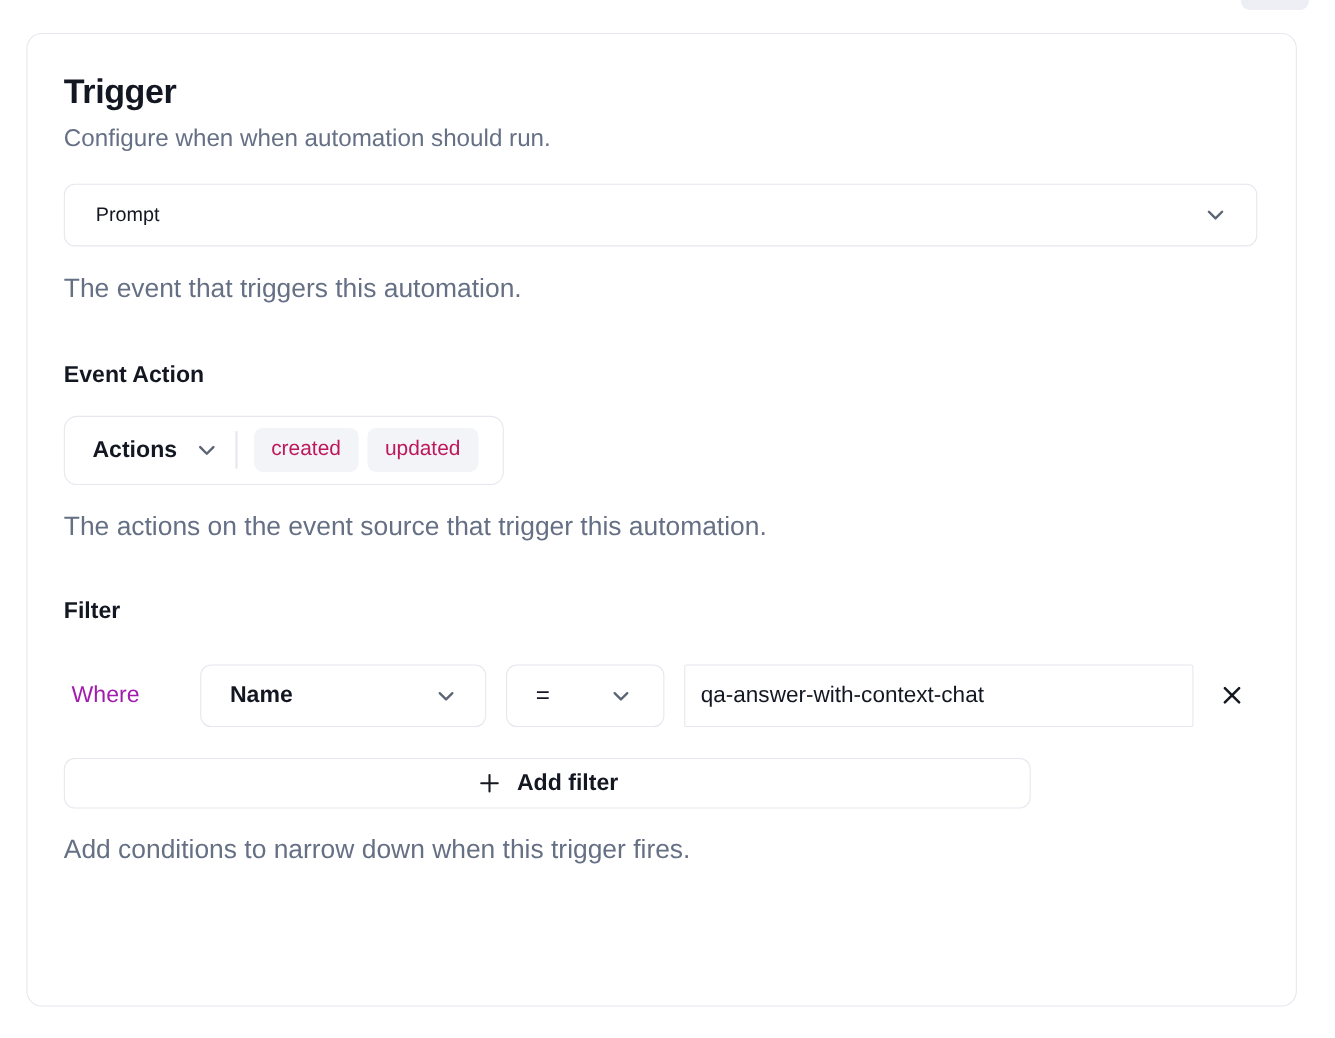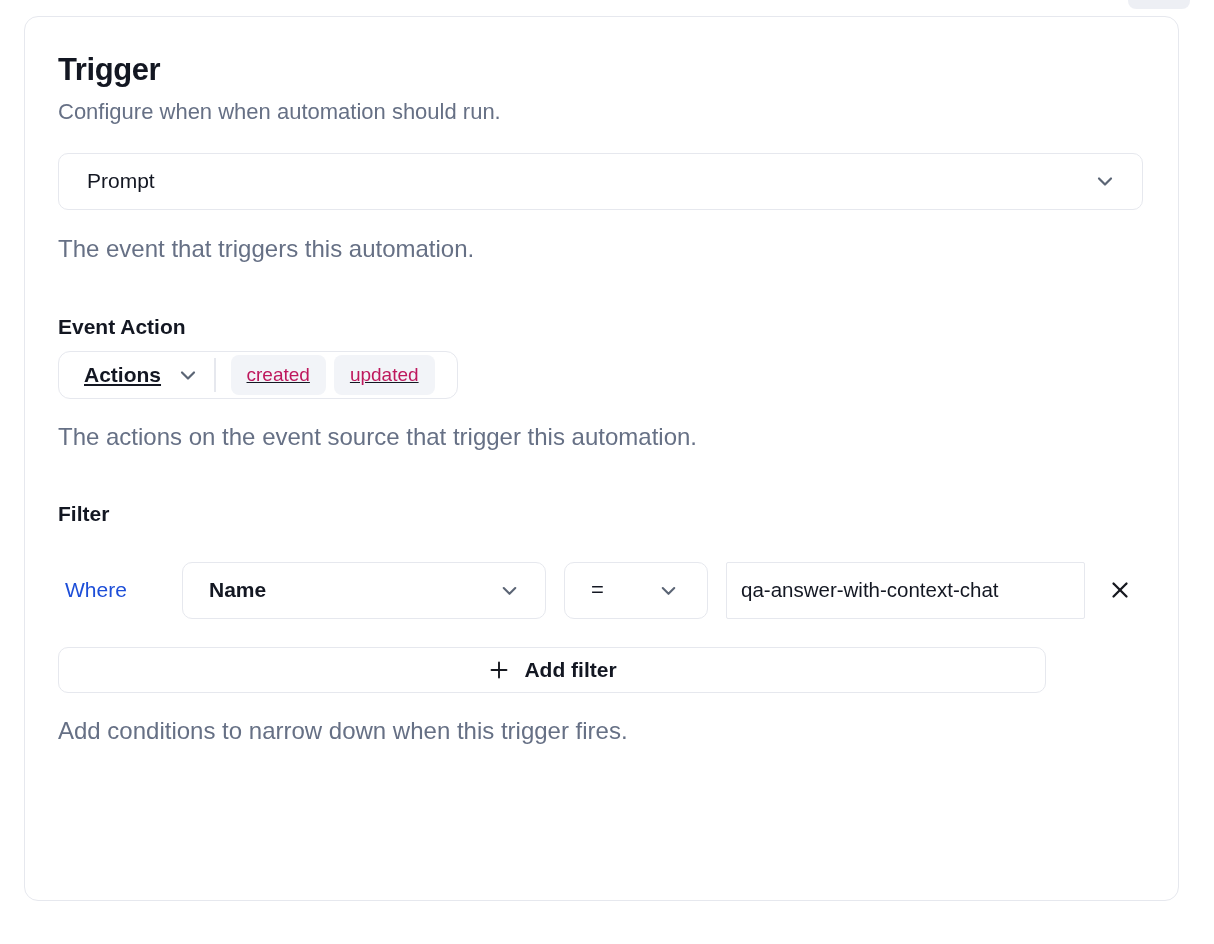--- a/index.html
+++ b/index.html
@@ -18,21 +18,21 @@
     top: 0;
     width: 62px;
     height: 9px;
     background: #e9ebf1;
     border-radius: 0 0 8px 8px;
     opacity: .8;
   }
   .card {
     position: absolute;
     left: 24px;
-    top: 16px;
+    top: 30px;
     width: 1155px;
     height: 885px;
     box-sizing: border-box;
     background: #ffffff;
     border: 1.5px solid #e6e8ee;
     border-radius: 14px;
     padding: 34px 36px 0 33px;
   }
   .card-title {
     font-size: 31px;
@@ -65,34 +65,33 @@
     border-radius: 10px;
     display: flex;
     align-items: center;
     justify-content: space-between;
     cursor: pointer;
   }
   .select-full {
     margin-top: 28px;
     width: 1085px;
     padding: 0 25px 0 28px;
-    font-size: 21px;
+    font-size: 18px;
   }
   .chev { flex: 0 0 auto; display: block; }
   .multi {
-    margin-top: 12px;
+    margin-top: 25px;
     display: inline-flex;
     align-items: center;
     box-sizing: border-box;
-    height: 48px;
+    height: 63px;
     border: 1.5px solid #e6e8ee;
     border-radius: 12px;
     padding: 0 22px 0 25px;
     background: #ffffff;
-    text-decoration: underline;
   }
   .multi-label {
     font-size: 21px;
     font-weight: 600;
     cursor: pointer;
     display: inline-flex;
     align-items: center;
   }
   .multi-label .chev { margin-left: 15px; }
   .vdivider {
@@ -117,25 +116,25 @@
     margin-top: 36px;
     width: 1085px;
     display: flex;
     align-items: center;
   }
   .where {
     box-sizing: border-box;
     width: 124px;
     padding-left: 7px;
     font-size: 21px;
-    color: #1d4ed8;
+    color: #a21caf;
     flex: 0 0 auto;
   }
   .field-select {
-    width: 364px;
+    width: 260px;
     padding: 0 24px 0 26px;
     font-size: 21px;
     font-weight: 600;
     flex: 0 0 auto;
   }
   .op-select {
     margin-left: 18px;
     width: 144px;
     padding: 0 27px 0 26px;
     font-size: 22px;
@@ -166,21 +165,21 @@
     border: none;
     padding: 0;
     display: flex;
     align-items: center;
     justify-content: center;
     cursor: pointer;
     flex: 0 0 auto;
   }
   .add-filter {
     margin-top: 28px;
-    width: 988px;
+    width: 879px;
     box-sizing: border-box;
     height: 46px;
     background: #ffffff;
     border: 1.5px solid #e6e8ee;
     border-radius: 10px;
     display: flex;
     align-items: center;
     justify-content: center;
     gap: 13px;
     font-family: "Liberation Sans", "DejaVu Sans", sans-serif;

